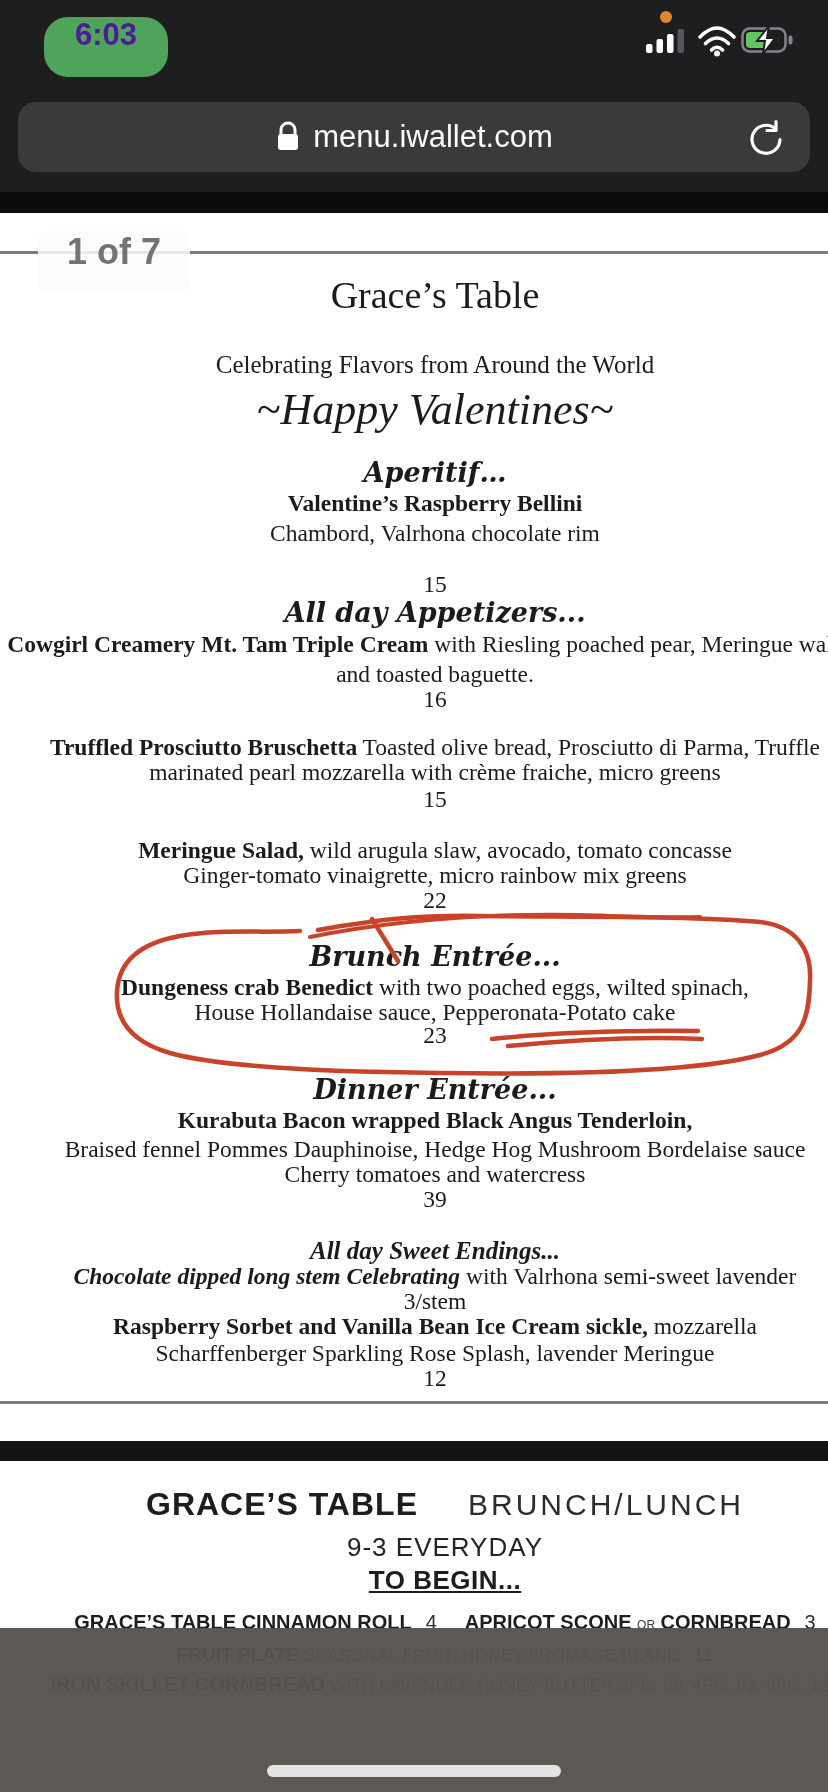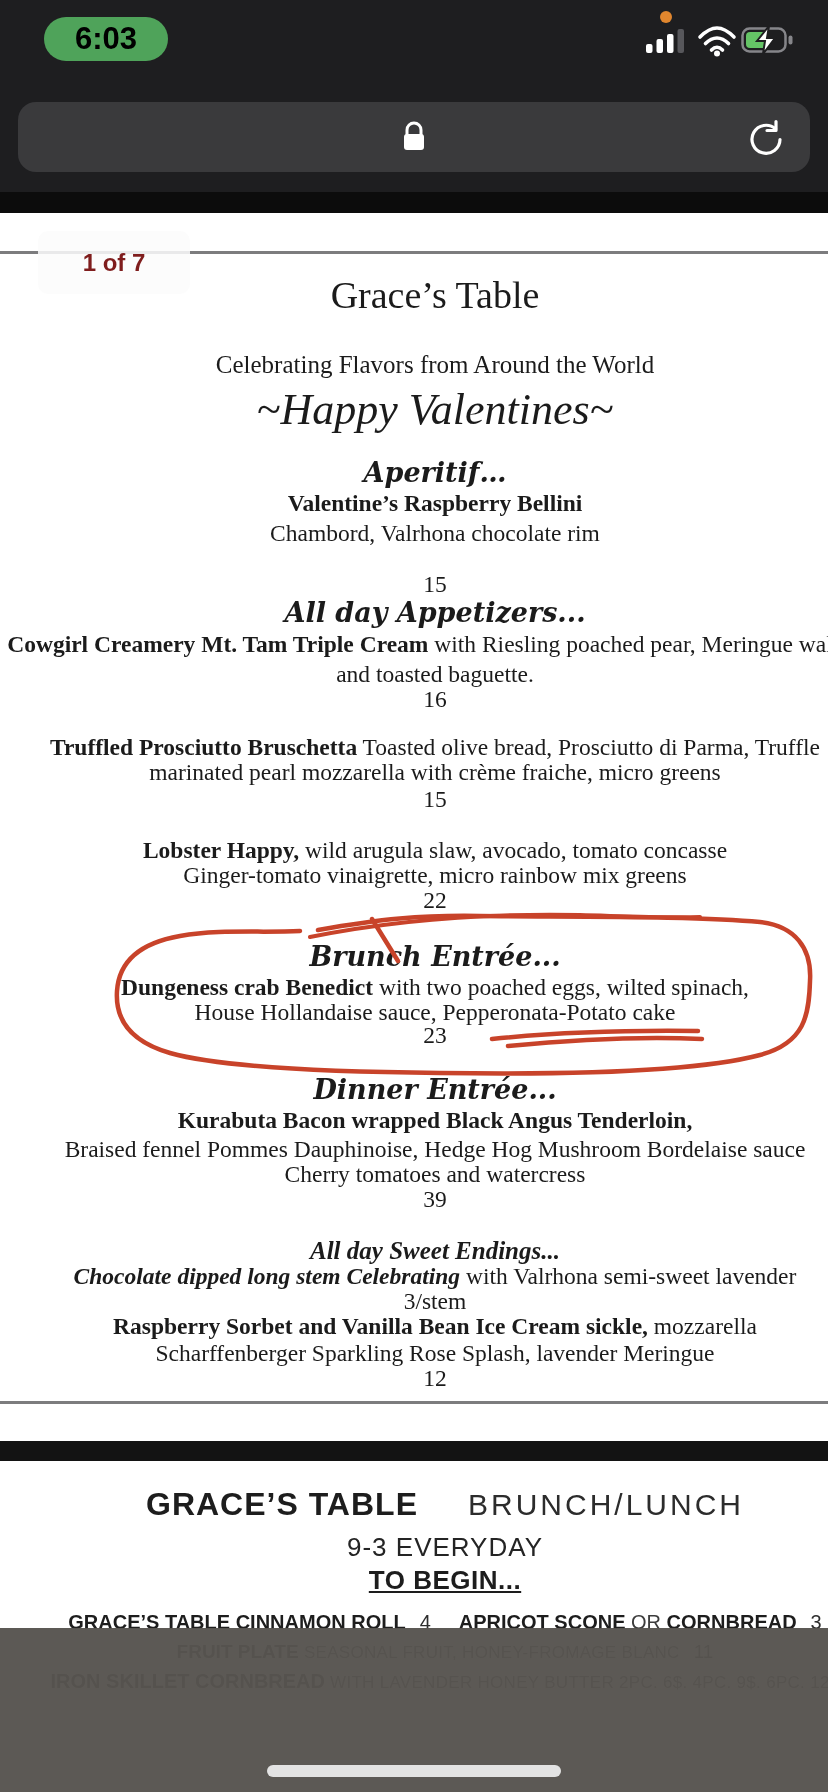--- a/index.html
+++ b/index.html
@@ -1,41 +1,41 @@
 <!DOCTYPE html>
 <html style="--accent: #4d86f2; --annotation: #c8432a; --pill_green: #4fa35a; --battery_green: #65c466; --record_dot: #e0862e;"><head>
 <meta charset="utf-8">
 <style>
   html,body{margin:0;padding:0;background:#000;}
   .screen{position:relative;width:828px;height:1792px;background:#fff;overflow:hidden;
           font-family:"Liberation Serif",serif;}
 
   
   .statusbar{position:absolute;top:0;left:0;width:828px;height:192px;background:#1e1e20;z-index:20;}
-  .time-pill{position:absolute;left:44px;top:17px;width:124px;height:44px;border-radius:24px;
-             background:var(--pill_green,#4fa35a);color:#000000;font-family:"Liberation Sans",sans-serif;
-             font-size:31px;font-weight:700;display:flex;align-items:center;justify-content:center;}
+  .time-pill{position:absolute;left:44px;top:17px;width:124px;height:60px;border-radius:24px;
+             background:var(--pill_green,#4fa35a);color:#4c1d95;font-family:"Liberation Sans",sans-serif;
+             font-size:31px;font-weight:700;display:flex;justify-content:center;}
   .record-dot{position:absolute;left:660px;top:11px;width:12px;height:12px;border-radius:50%;
               background:var(--record_dot,#e0862e);}
   .sig{position:absolute;left:646px;top:27px;}
   .wif{position:absolute;left:697px;top:26px;}
   .bat{position:absolute;left:741px;top:26px;}
   .urlbar{position:absolute;left:18px;top:102px;width:792px;height:70px;border-radius:18px;
           background:#3a3a3c;display:flex;align-items:center;justify-content:center;gap:12px;}
   .url-text{font-family:"Liberation Sans",sans-serif;font-size:31px;color:#fbfbfd;}
   .reload-btn{position:absolute;right:24px;top:17px;width:40px;height:40px;background:none;border:none;padding:0;cursor:pointer;}
 
   .band{position:absolute;top:192px;left:0;width:828px;height:21px;background:#0c0c0c;z-index:5;}
   .hr1{position:absolute;top:251px;left:0;width:828px;height:3px;background:#7c7c7e;z-index:4;}
   .hr2{position:absolute;top:1401px;left:0;width:828px;height:3px;background:#7c7c7e;z-index:4;}
   .band2{position:absolute;top:1441px;left:0;width:828px;height:20px;background:#131313;z-index:4;}
 
   .page-badge{position:absolute;left:38px;top:231px;width:152px;height:63px;border-radius:10px;
-              background:rgba(252,252,252,0.86);color:#7f1d1d;font-family:"Liberation Sans",sans-serif;
-              font-size:24px;font-weight:600;display:flex;align-items:center;justify-content:center;z-index:6;}
+              background:rgba(252,252,252,0.86);color:#737373;font-family:"Liberation Sans",sans-serif;
+              font-size:36px;font-weight:600;display:flex;align-items:flex-start;justify-content:center;z-index:6;}
 
   
   .menu1{position:absolute;top:213px;left:0;width:870px;text-align:center;color:#1b1b1b;
          font-size:23.5px;line-height:25px;z-index:3;}
   .menu1 .line{white-space:nowrap;}
   .b{font-weight:bold;}
   .bi{font-weight:bold;font-style:italic;}
   .t1{font-size:38px;line-height:44px;margin-top:60px;}
   .t2{font-size:25px;line-height:30px;margin-top:33px;}
   .t3{font-size:44px;line-height:48px;font-style:italic;margin-top:6px;}
@@ -61,21 +61,21 @@
   .menu2 .line{white-space:nowrap;}
   .p2-title{margin-top:26px;line-height:32px;}
   .p2-name{font-size:32px;font-weight:700;letter-spacing:1px;}
   .p2-type{font-size:30px;font-weight:400;letter-spacing:3px;margin-left:50px;color:#2c2c2c;}
   .p2-hours{margin-top:7px;font-size:26px;line-height:28px;letter-spacing:1px;color:#242424;}
   .p2-begin{margin-top:5px;font-size:26px;line-height:28px;font-weight:700;text-decoration:underline;letter-spacing:0.5px;}
   .p2-row1{margin-top:17px;font-size:20px;line-height:22px;}
   .p2-row2{margin-top:8px;font-size:19px;line-height:21px;}
   .p2-row3{margin-top:7px;font-size:20px;line-height:22px;}
   .p2b{font-weight:700;}
-  .p2sm{font-size:20px;color:#3c3c3c;}
+  .p2sm{font-size:12px;color:#3c3c3c;}
   .p2desc{font-size:17px;color:#3a3a3a;letter-spacing:0.3px;}
   .p2price{font-weight:400;color:#2e2e2e;}
   .gap1{display:inline-block;width:28px;}
   .gap2{display:inline-block;width:14px;}
 
   
   .toolbar{position:absolute;left:0;top:1628px;width:828px;height:164px;
            background:rgba(87,84,80,0.97);z-index:10;}
   .home-bar{position:absolute;left:267px;top:1765px;width:294px;height:12px;border-radius:6px;
             background:#e3e3e3;z-index:11;}
@@ -108,20 +108,21 @@
       <rect x="47.5" y="9.5" width="4" height="9" rx="2" fill="#86868a"></rect>
       <rect x="5" y="6" width="22" height="16" rx="4" fill="var(--battery_green,#65c466)"></rect>
       <path d="M28 0 L16 15 H24 L22 28 L34 12 H26 Z" fill="#fff" stroke="#1e1e20" stroke-width="2"></path>
     </svg>
 
     <div class="urlbar">
       <svg width="26" height="34" viewBox="0 0 26 34">
         <path d="M6 15 V10 a7 7 0 0 1 14 0 V15" stroke="#fff" stroke-width="3" fill="none"></path>
         <rect x="3" y="14" width="20" height="16" rx="3" fill="#fff"></rect>
       </svg>
+      <span class="url-text">menu.iwallet.com</span>
       <button class="reload-btn">
         <svg width="40" height="40" viewBox="0 0 40 40">
           <path d="M29.5 10 A14 14 0 1 0 34 20.5" fill="none" stroke="#fff" stroke-width="3.2" stroke-linecap="round"></path>
           <path d="M30 2.5 L30 11.5 L21 11.5" fill="none" stroke="#fff" stroke-width="3.2" stroke-linecap="round" stroke-linejoin="round"></path>
         </svg>
       </button>
     </div>
   </div>
 
   <div class="band"></div>
@@ -142,21 +143,21 @@
 
     <div class="line shead m-az-h">All day Appetizers...</div>
     <div class="line m-az-1"><span class="b">Cowgirl Creamery Mt. Tam Triple Cream</span><span> with Riesling poached pear, Meringue walnut</span></div>
     <div class="line m-az-2">and toasted baguette.</div>
     <div class="line price">16</div>
 
     <div class="line m-tr-1"><span class="b">Truffled Prosciutto Bruschetta</span><span> Toasted olive bread, Prosciutto di Parma, Truffle</span></div>
     <div class="line">marinated pearl mozzarella with crème fraiche, micro greens</div>
     <div class="line price m-tr-p">15</div>
 
-    <div class="line m-lo-1"><span class="b">Lobster Happy,</span><span> wild arugula slaw, avocado, tomato concasse</span></div>
+    <div class="line m-lo-1"><span class="b">Meringue Salad,</span><span> wild arugula slaw, avocado, tomato concasse</span></div>
     <div class="line">Ginger-tomato vinaigrette, micro rainbow mix greens</div>
     <div class="line price">22</div>
 
     <div class="line shead m-br-h">Brunch Entrée...</div>
     <div class="line m-br-1"><span class="b">Dungeness crab Benedict</span><span> with two poached eggs, wilted spinach,</span></div>
     <div class="line">House Hollandaise sauce, Pepperonata-Potato cake</div>
     <div class="line price m-br-p">23</div>
 
     <div class="line shead m-di-h">Dinner Entrée...</div>
     <div class="line b m-di-1">Kurabuta Bacon wrapped Black Angus Tenderloin,</div>

